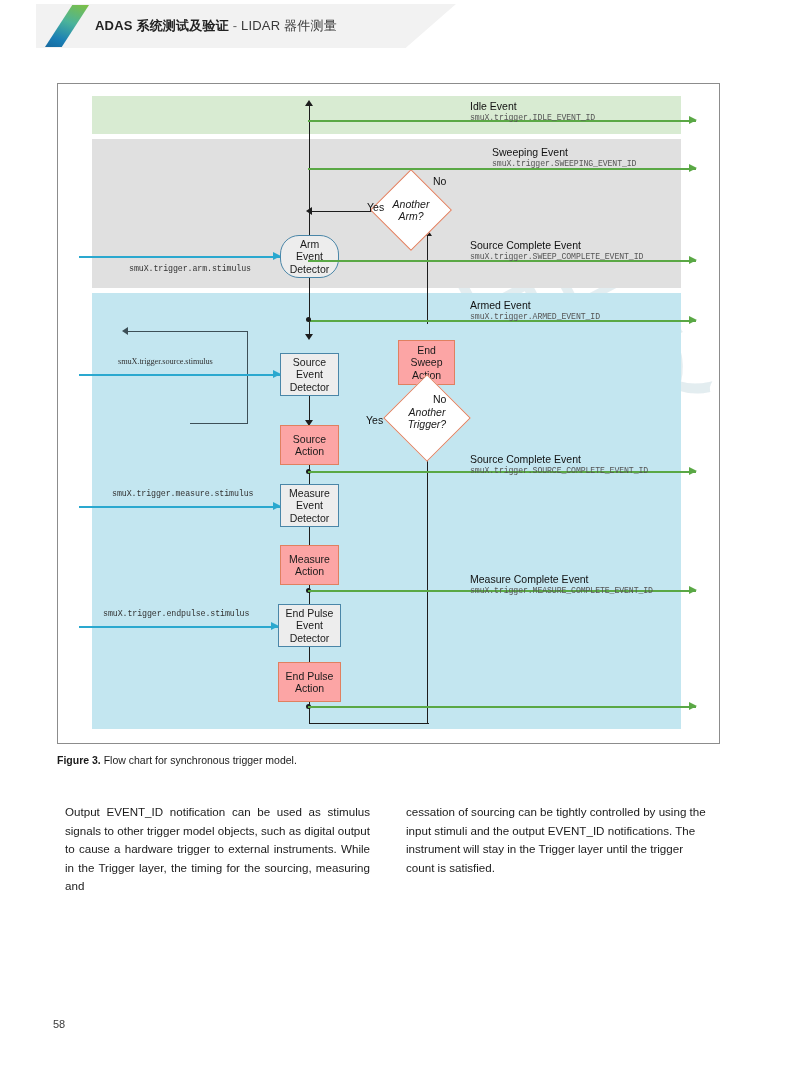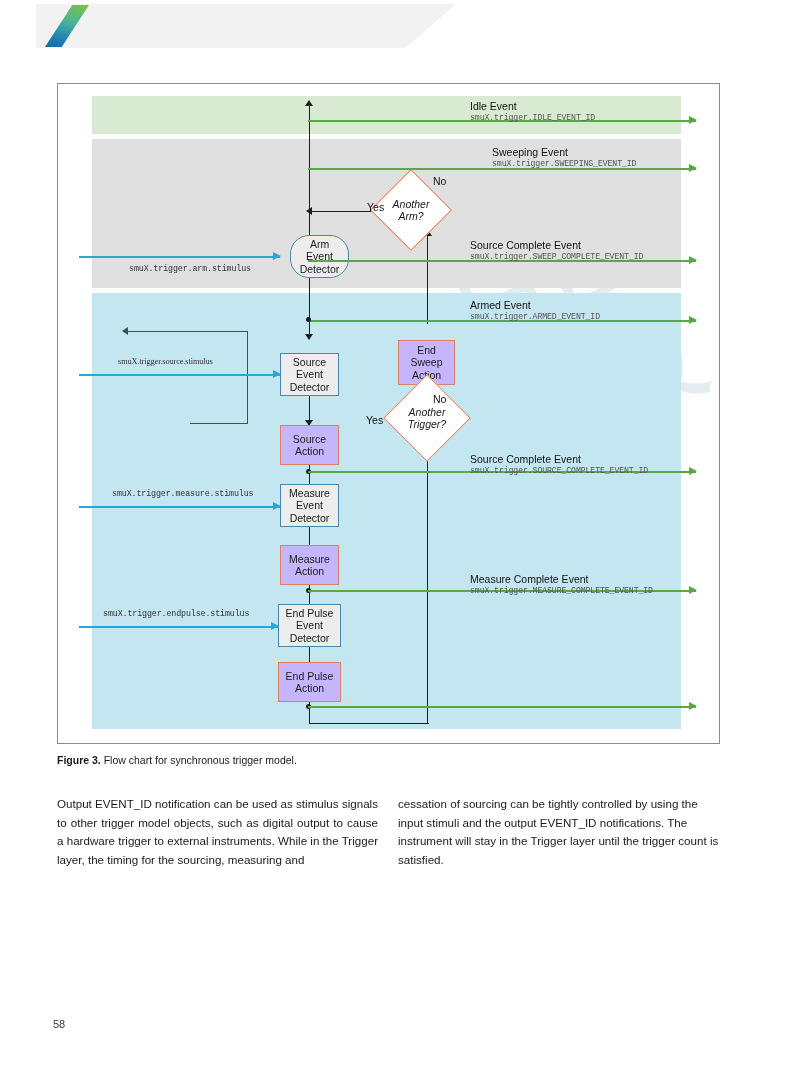--- a/index.html
+++ b/index.html
@@ -59,21 +59,21 @@
   #band-trigger  { top:209px; height:436px; background:#c3e6f0; }
 
   
   .node {
     position:absolute; background:#ffffff; text-align:center;
     font-size:10.5px; line-height:12.3px; color:#1a1a1a;
     display:flex; align-items:center; justify-content:center;
   }
   .node span { display:block; }
   .det { border:1.3px solid #4a86a8; background:#ededed; }
-  .act { border:1.3px solid #e08060; background:#c4b5fd; }
+  .act { border:1.3px solid #e08060; background:#fca5a5; }
 
   
   .diamond { position:absolute; }
   .diamond .shape {
     position:absolute; left:0; top:0; width:100%; height:100%;
     background:#ffffff; border:1.3px solid #e08060;
     transform:rotate(45deg);
   }
   .diamond .txt {
     position:absolute; left:0; top:0; width:100%; height:100%;
@@ -130,38 +130,41 @@
   }
   #caption .b { font-weight:bold; }
 
   .col {
     position:absolute; top:795px; width:321px;
     font-size:11.6px; line-height:18.6px; color:#1a1a1a;
     text-align:justify;
   }
   #col-left  { left:57px; }
   #col-right { left:398px; text-align:left; }
-  #col-left p, #col-right p { margin:0; }
+  #col-left p, #col-right p { margin:8px; }
 
   
   #footer { position:absolute; left:0; top:1000px; width:793px; height:45px; }
   .pageno { position:absolute; left:53px; top:18px; font-size:11px; color:#3a3a3a; }
   .foot-ctr {
     position:absolute; left:288px; top:6px;
     font-size:9.6px; color:#4a86c8; white-space:nowrap;
     font-family:"DejaVu Sans", sans-serif;
   }
   .foot-ctr .gap { display:inline-block; width:14px; }
 </style>
 </head>
 <body>
 
 <div id="header">
   <div class="hdr-band"></div>
   <div class="hdr-slash"></div>
+  <div class="hdr-title">
+    <span class="b">ADAS 系统测试及验证</span><span class="sep"> - </span><span class="n">LIDAR 器件测量</span>
+  </div>
 </div>
 
 <div id="figure">
 
   <div class="wm wm-swoosh"></div>
   <div class="wm wm-ritu">RITU</div>
   <div class="wm wm-cn">日图科技</div>
 
   <div class="band" id="band-idle"></div>
   <div class="band" id="band-sweeping"></div>
@@ -203,21 +206,21 @@
   <div class="arrow-u" style="left:365.5px; top:146px;"></div>
 
   <div class="ln lnh ln-dk" style="left:132px; top:338.5px; width:58px; height:1.5px;"></div>
   <div class="ln lnv ln-dk" style="left:188.5px; top:247px; height:93px; width:1.5px;"></div>
   <div class="ln lnh ln-dk" style="left:70px; top:246.5px; width:120px; height:1.5px;"></div>
   <div class="arrow-l" style="left:64px;  top:243px;"></div>
 
   <div class="ln lnh" style="left:254px; top:126.5px; width:78px;"></div>
   <div class="arrow-l" style="left:248px; top:123px; border-right-color:#1d1d1d;"></div>
 
-  <div class="node det" style="left:232px; top:151px; width:59px; height:43px;border-radius:19px;">
+  <div class="node det" style="left:222px; top:151px; width:59px; height:43px;border-radius:19px;">
     <div>
       <span>Arm</span>
       <span>Event</span>
       <span>Detector</span>
     </div>
   </div>
 
   <div class="node det" style="left:222px; top:269px; width:59px; height:43px;">
     <div>
       <span>Source</span>

